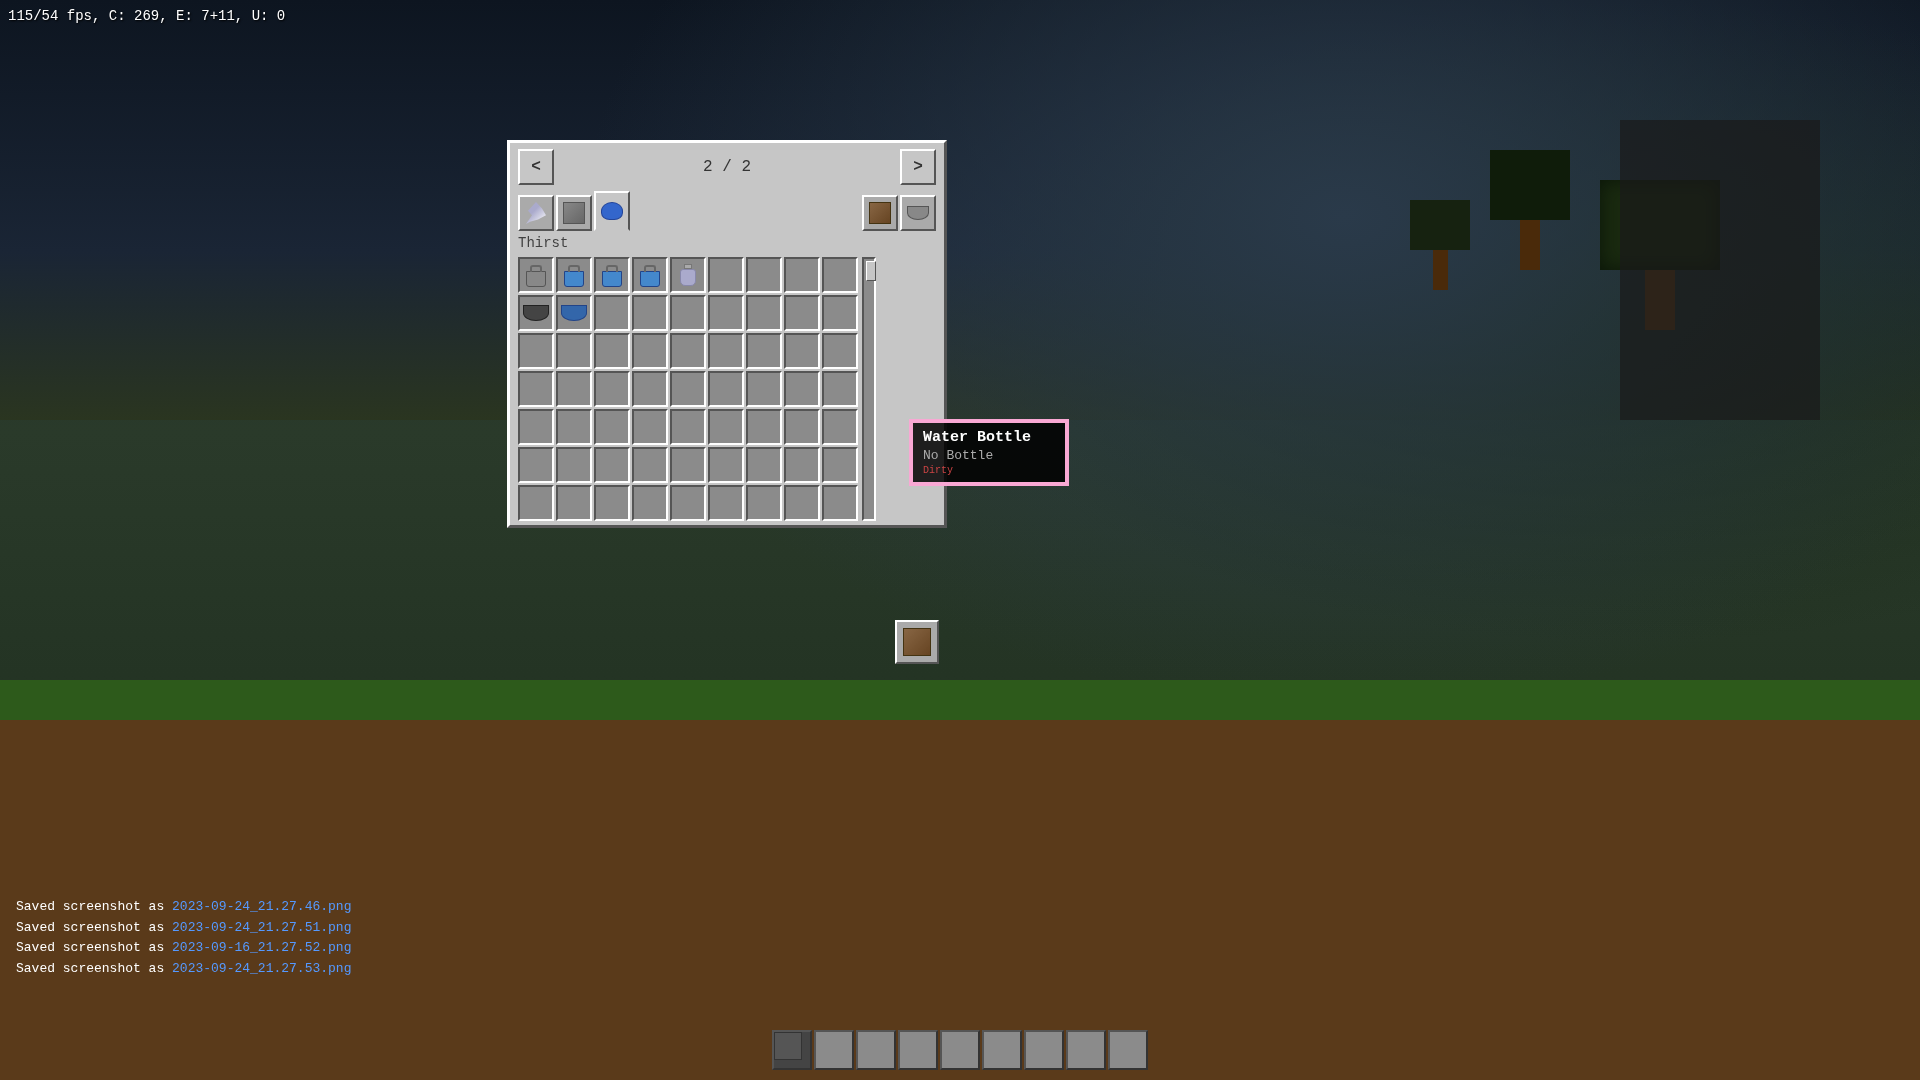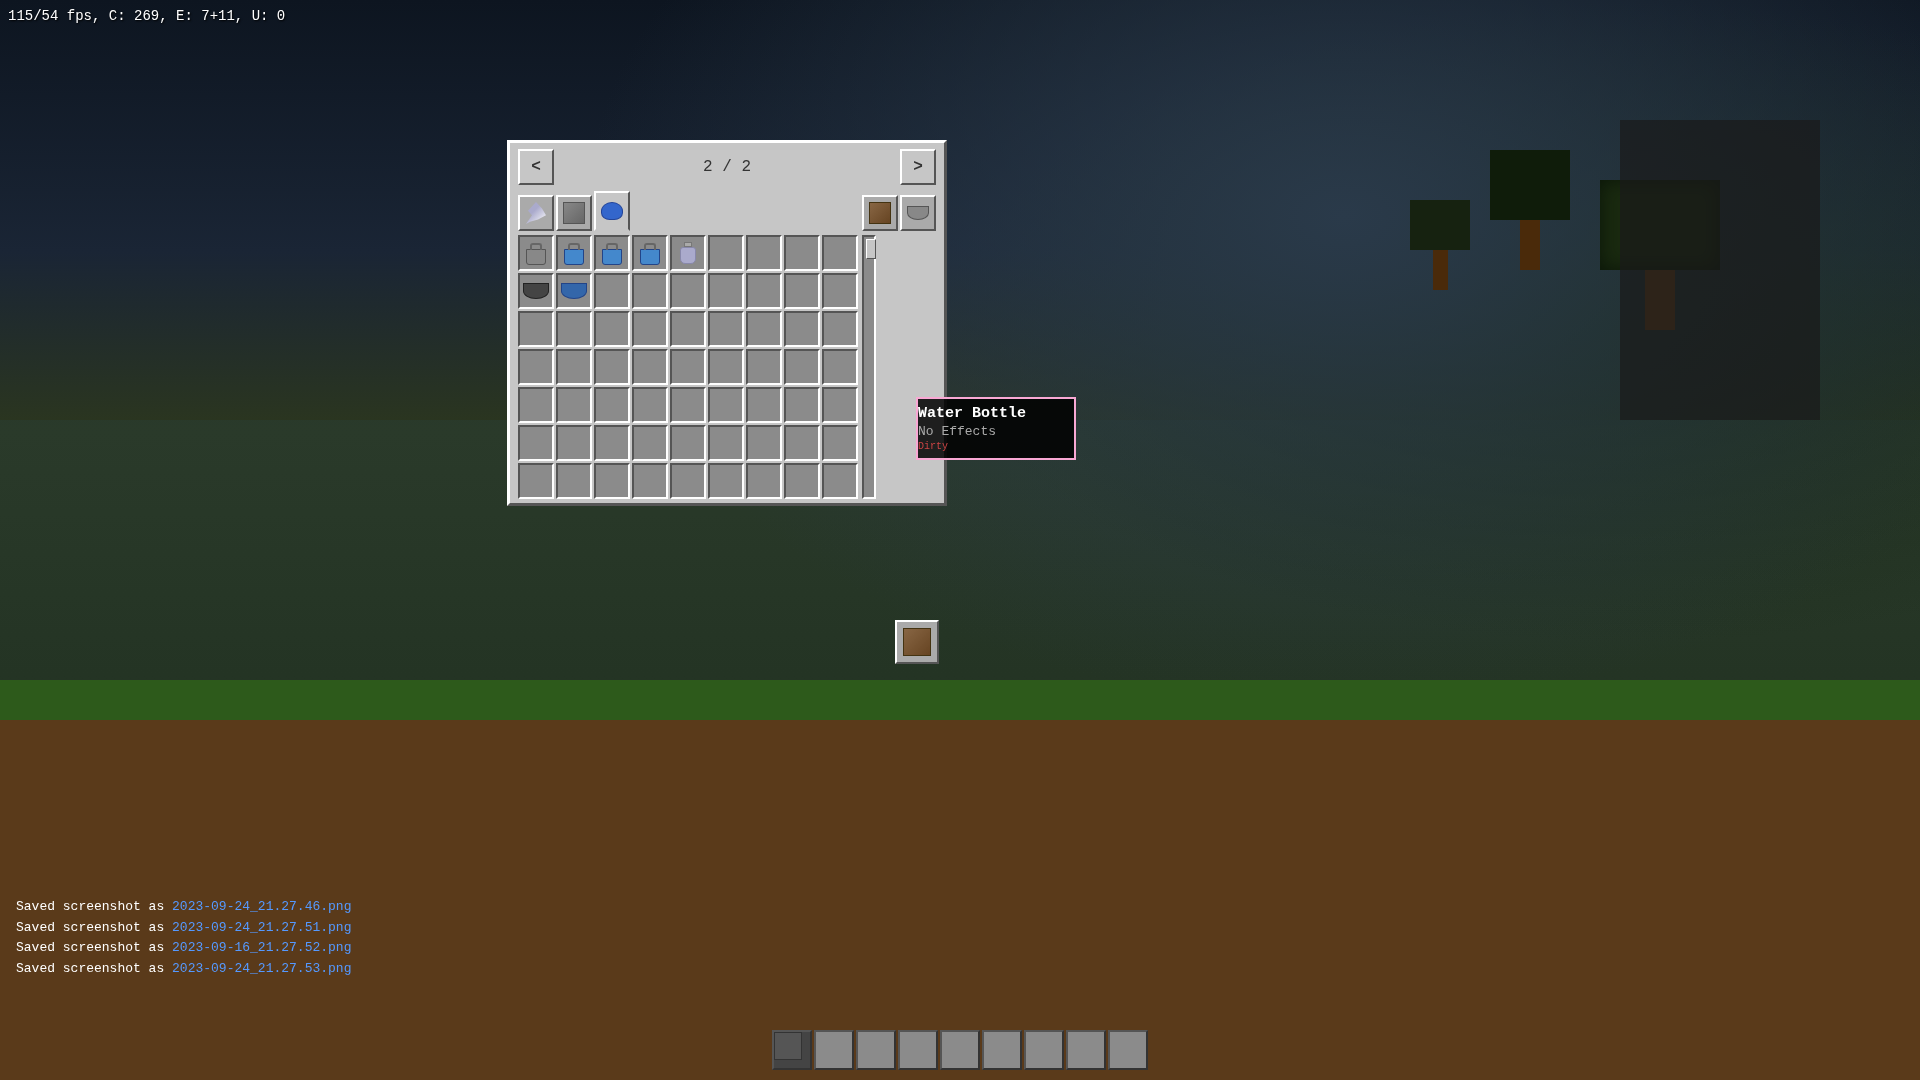--- a/index.html
+++ b/index.html
@@ -248,25 +248,25 @@
       background: #c6c6c6;
       margin: 2px;
       border: 1px solid #fff;
       border-right-color: #555;
       border-bottom-color: #555;
     }
 
     
     .tooltip {
       position: absolute;
-      left: 244px;
+      left: 237px;
       top: 160px;
       background: rgba(0, 0, 0, 0.85);
-      border: 2px solid #f9a8d4;
-      padding: 6px 0;
+      border: 4px solid #f9a8d4;
+      padding: 6px 10px;
       z-index: 100;
       min-width: 160px;
       pointer-events: none;
     }
 
     .tooltip-title {
       color: #ffffff;
       font-size: 15px;
       font-family: 'Courier New', monospace;
       font-weight: bold;
@@ -432,20 +432,21 @@
 
     <div class="tab">
       <div class="icon-crate"></div>
     </div>
 
     <div class="tab">
       <div class="icon-bowl"></div>
     </div>
   </div>
 
+  <div class="section-title">Thirst</div>
 
   <div class="grid-area">
     <div class="inventory-grid">
 
       <div class="inv-slot">
         <div style="width:26px;height:24px;position:relative;">
           <div style="position:absolute;bottom:0;left:3px;width:20px;height:16px;background:#888;border-radius:0 0 3px 3px;border:1px solid #555;"></div>
           <div style="position:absolute;top:2px;left:7px;width:12px;height:7px;border:2px solid #666;border-bottom:none;border-radius:3px 3px 0 0;"></div>
         </div>
       </div>
@@ -472,21 +473,21 @@
       </div>
 
       <div class="inv-slot" style="position:relative;">
         <div style="width:16px;height:22px;position:relative;">
           <div style="width:8px;height:5px;background:#aaa;border:1px solid #777;margin:0 auto 0px;"></div>
           <div style="width:16px;height:17px;background:#aaaacc;border-radius:3px 3px 5px 5px;border:1px solid #8888aa;"></div>
         </div>
 
         <div class="tooltip">
           <div class="tooltip-title">Water Bottle</div>
-          <div class="tooltip-effect">No Effects</div>
+          <div class="tooltip-effect">No Bottle</div>
           <div class="tooltip-tag">Dirty</div>
         </div>
       </div>
 
       <div class="inv-slot"></div>
       <div class="inv-slot"></div>
       <div class="inv-slot"></div>
       <div class="inv-slot"></div>
 
       <div class="inv-slot">

